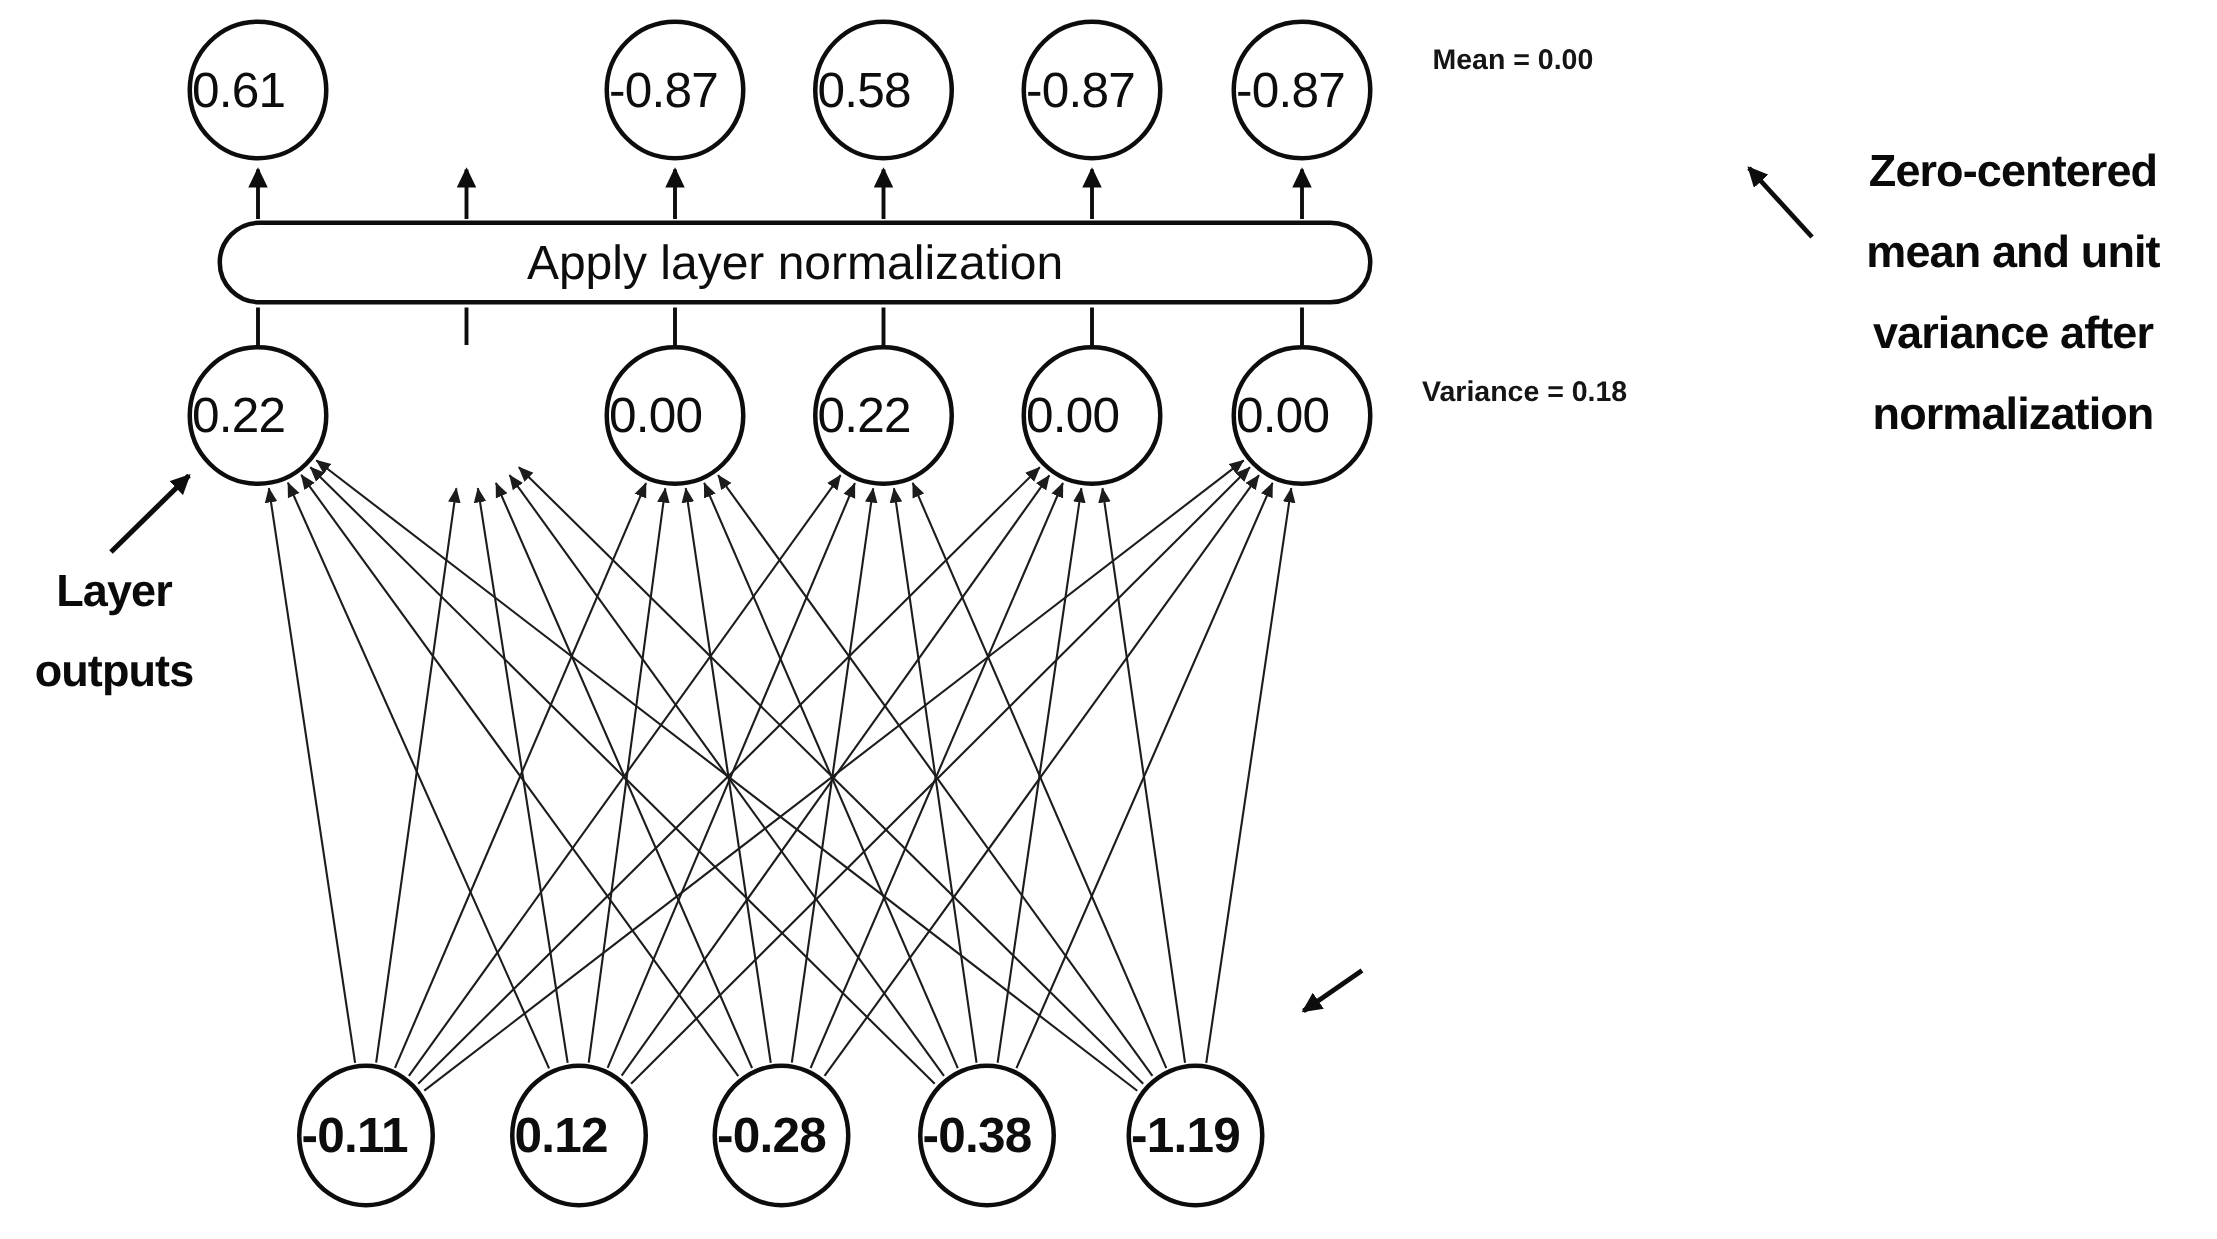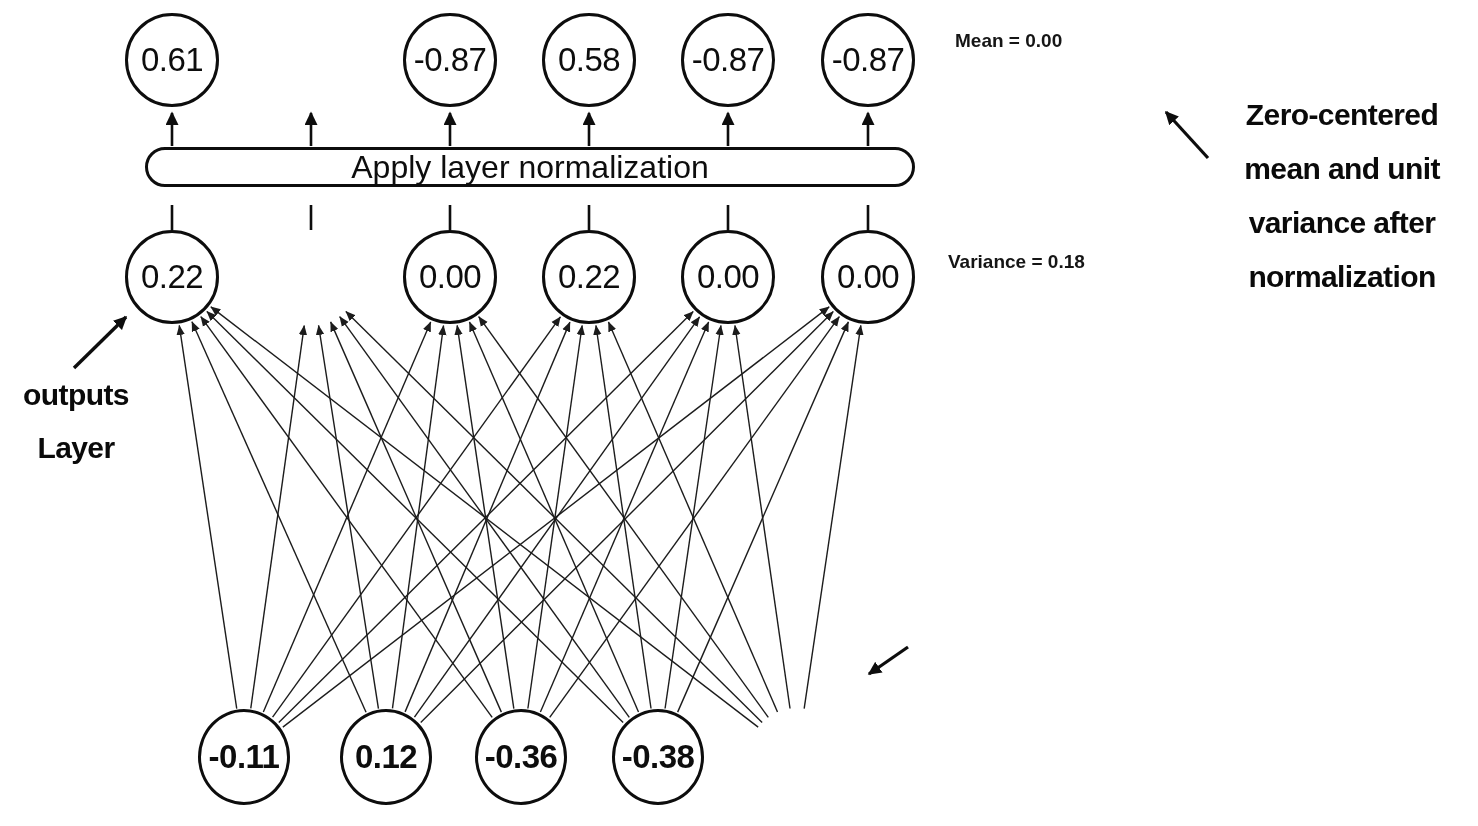--- a/index.html
+++ b/index.html
@@ -4,26 +4,26 @@
 <style>
   html,body{margin:0;padding:0;background:#ffffff;}
   .stage{
     position:relative;width:1478px;height:826px;background:#ffffff;
     font-family:"Liberation Sans", sans-serif;color:#111;overflow:hidden;
   }
   .stage svg{position:absolute;left:0;top:0;}
   .node{
     position:absolute;width:94px;height:94px;box-sizing:border-box;
     border:3.5px solid #0d0d0d;border-radius:50%;background:#ffffff;
-    display:flex;align-items:center;justify-content:center;
+    display:flex;align-items:center;
     font-size:33px;letter-spacing:-0.5px;color:#0d0d0d;
   }
   .node.bottom{width:92px;height:96px;font-weight:bold;}
   .normbox{
-    position:absolute;left:145px;top:147px;width:770px;height:40px;box-sizing:border-box;
+    position:absolute;left:145px;top:147px;width:770px;height:56px;box-sizing:border-box;
     border:3.5px solid #0d0d0d;border-radius:28px;background:#ffffff;
     display:flex;align-items:center;justify-content:center;
     font-size:32px;color:#0d0d0d;
   }
   .stats{position:absolute;font-size:19px;line-height:37px;color:#151515;white-space:nowrap;font-weight:bold;}
   .note{position:absolute;font-weight:800;font-size:30px;letter-spacing:-0.6px;
         color:#0a0a0a;text-align:center;white-space:nowrap;}
   .note div{white-space:nowrap;}
   .note.right{left:1192px;top:88px;width:300px;line-height:54px;}
   .note.left{left:0px;top:368px;width:152px;line-height:53px;}
@@ -126,40 +126,43 @@
       <span>0.00</span>
     </div>
 
   <div class="node bottom" style="left:198px;top:709px">
       <span>-0.11</span>
     </div>
   <div class="node bottom" style="left:340px;top:709px">
       <span>0.12</span>
     </div>
   <div class="node bottom" style="left:475px;top:709px">
-      <span>-0.36</span>
+      <span>-0.28</span>
     </div>
   <div class="node bottom" style="left:612px;top:709px">
       <span>-0.38</span>
+    </div>
+  <div class="node bottom" style="left:751px;top:709px">
+      <span>-1.19</span>
     </div>
 
   <div class="stats" style="left:955px;top:22px">
     <div>Mean = 0.00</div>
   </div>
 
   <div class="stats" style="left:948px;top:244px;line-height:36px">
     <div>Variance = 0.18</div>
   </div>
 
   <div class="note right">
     <div>Zero-centered</div>
     <div>mean and unit</div>
     <div>variance after</div>
     <div>normalization</div>
   </div>
 
   <div class="note left">
+    <div>Layer</div>
     <div>outputs</div>
-    <div>Layer</div>
   </div>
 
 
 </div>
 
 </body></html>

